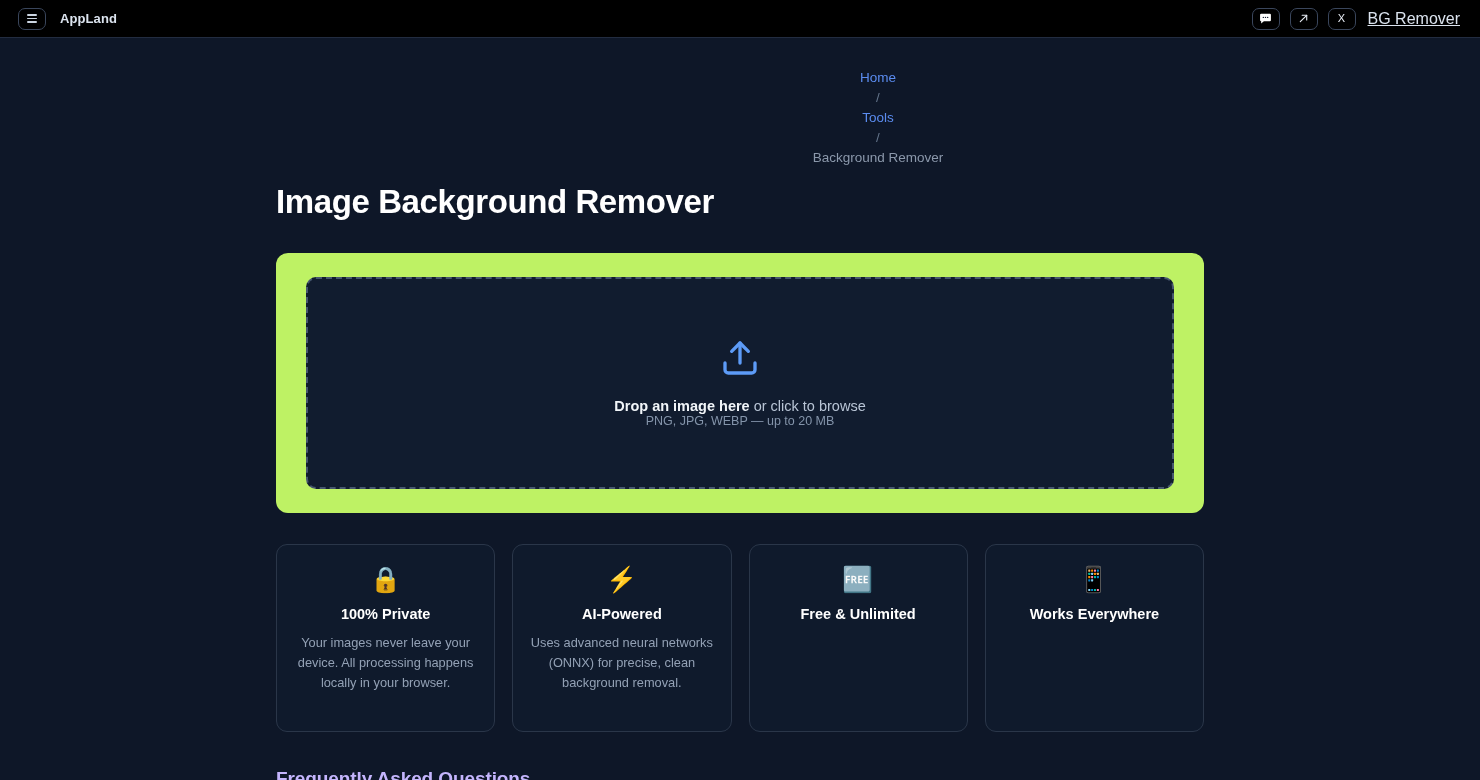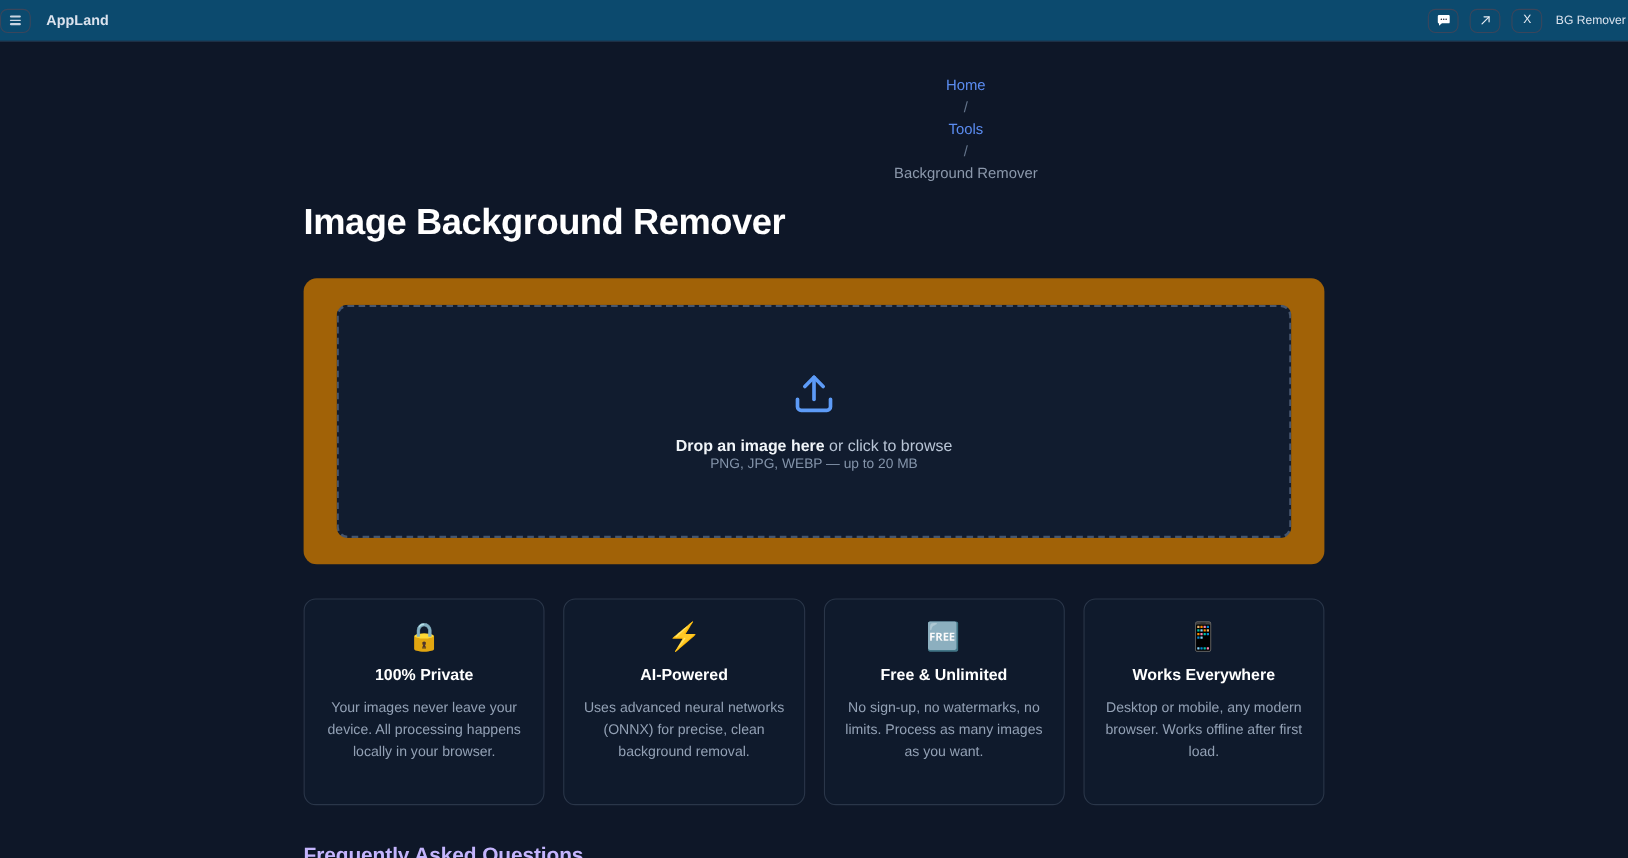--- a/index.html
+++ b/index.html
@@ -14,25 +14,25 @@
     background: #0e1728;
     font-family: "Liberation Sans", sans-serif;
     color: #e2e8f0;
     -webkit-font-smoothing: antialiased;
   }
 
   
   .app-header {
     height: 38px;
     width: 100%;
-    background: #0c4a6e;
+    background: #000000;
     border-bottom: 1px solid #222c40;
     display: flex;
     align-items: center;
-    padding: 0 0;
+    padding: 0 18px;
     position: relative;
   }
 
   .hamburger-btn {
     width: 28px;
     height: 22px;
     border: 1px solid #3a465c;
     border-radius: 7px;
     background: transparent;
     display: flex;
@@ -77,24 +77,25 @@
     align-items: center;
     justify-content: center;
     cursor: pointer;
     color: #e8edf5;
     font-size: 11px;
     line-height: 1;
   }
   .icon-btn svg { display: block; }
 
   .header-label {
-    font-size: 11px;
+    font-size: 16px;
     color: #dbe3ee;
     font-weight: normal;
     margin-left: 2px;
+    text-decoration: underline;
   }
 
   
   .page {
     padding: 0 0 0 276px;
   }
 
   .breadcrumb {
     margin-top: 32px;
     font-size: 13.5px;
@@ -126,21 +127,21 @@
     line-height: 26px;
     color: #b4c0d2;
     max-width: 660px;
   }
 
   
   .upload-card {
     margin-top: 32px;
     width: 928px;
     height: 260px;
-    background: #a16207;
+    background: #bef264;
     border-radius: 12px;
     padding: 24px 30px;
   }
 
   .dropzone {
     width: 100%;
     height: 100%;
     border: 2px dashed #46566e;
     border-radius: 10px;
     background: #111c2f;
@@ -280,24 +281,22 @@
       <div class="feature-desc">Your images never leave your device. All processing happens locally in your browser.</div>
     </div>
     <div class="feature-card">
       <span class="feature-icon">⚡</span>
       <div class="feature-title">AI-Powered</div>
       <div class="feature-desc">Uses advanced neural networks (ONNX) for precise, clean background removal.</div>
     </div>
     <div class="feature-card">
       <span class="feature-icon">🆓</span>
       <div class="feature-title">Free &amp; Unlimited</div>
-      <div class="feature-desc">No sign-up, no watermarks, no limits. Process as many images as you want.</div>
     </div>
     <div class="feature-card">
       <span class="feature-icon">📱</span>
       <div class="feature-title">Works Everywhere</div>
-      <div class="feature-desc">Desktop or mobile, any modern browser. Works offline after first load.</div>
     </div>
   </div>
 
   <h2 class="faq-heading">Frequently Asked Questions</h2>
 
 </div>
 
 </body></html>

